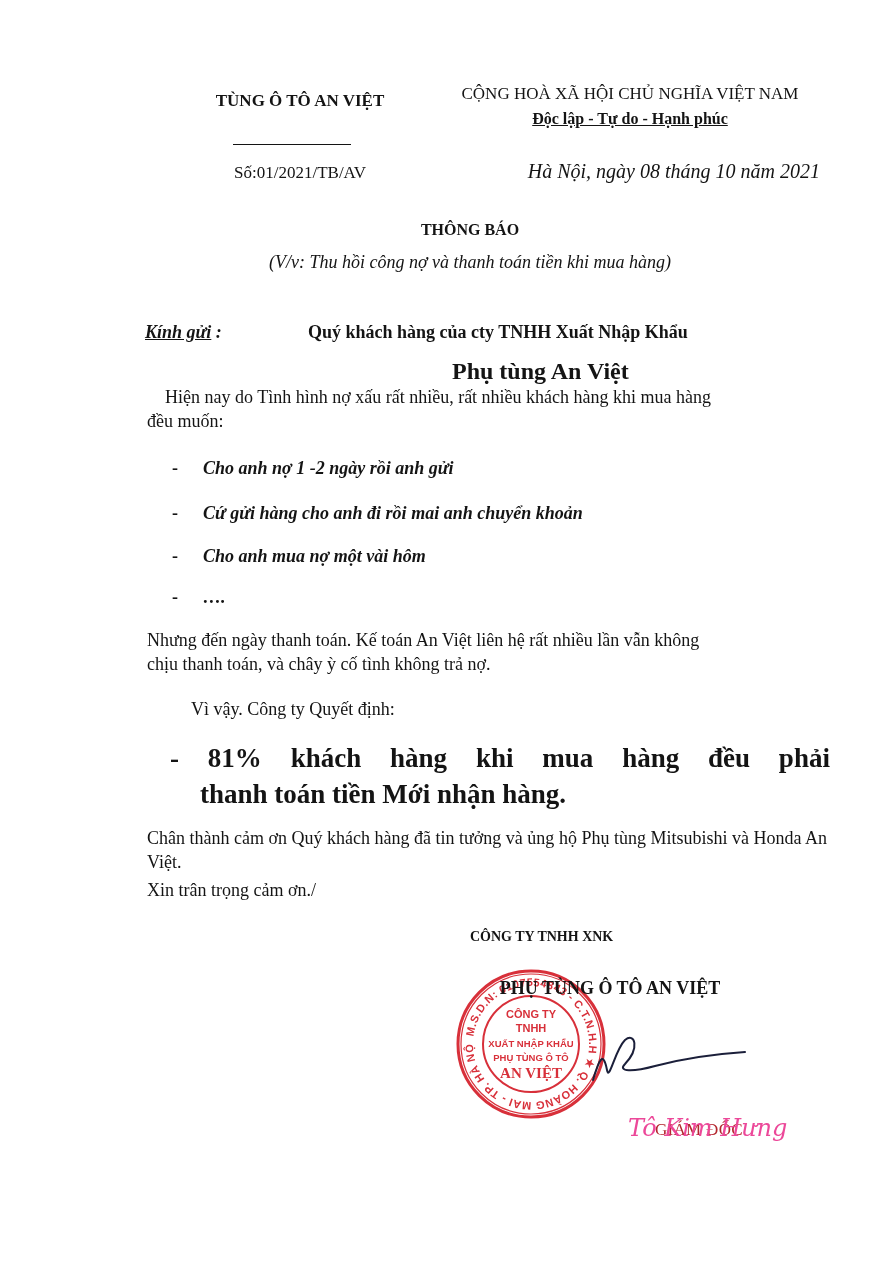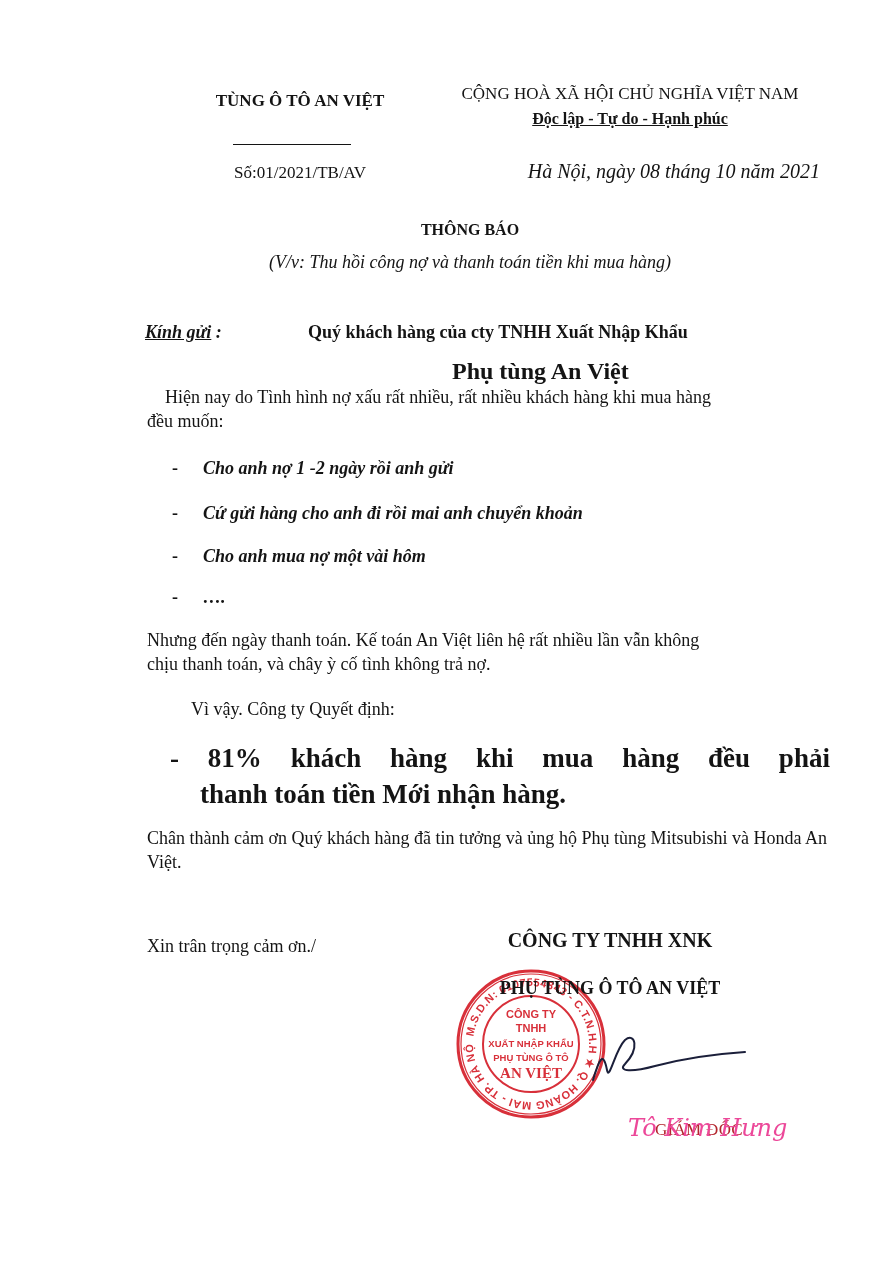--- a/index.html
+++ b/index.html
@@ -83,26 +83,26 @@
     #decision-label { left: 147px; top: 697px; margin-left: 44px; }
 
     #decision-block {
       left: 170px; top: 740px; width: 660px;
       font-size: 27px; font-weight: bold; line-height: 36px;
     }
     #decision-block .row1 { display: flex; justify-content: space-between; }
     #decision-block .row2 { padding-left: 30px; }
 
     #thanks-paragraph { left: 147px; top: 826px; width: 680px; text-align: justify; }
-    #closing-line { left: 147px; top: 934px; }
+    #closing-line { left: 147px; top: 878px; }
 
     
     #sign-company1 {
-      left: 470px; top: 929px; width: 280px; text-align: center;
-      font-weight: bold; font-size: 20px;
+      left: 470px; top: 929px; width: 280px; 
+      font-weight: bold; font-size: 14px;
     }
     #sign-company2 {
       left: 470px; top: 978px; width: 280px; text-align: center;
       font-weight: bold; font-size: 18px;
     }
 
     
     #stamp {
       left: 455px; top: 968px; width: 152px; height: 152px;
     }

